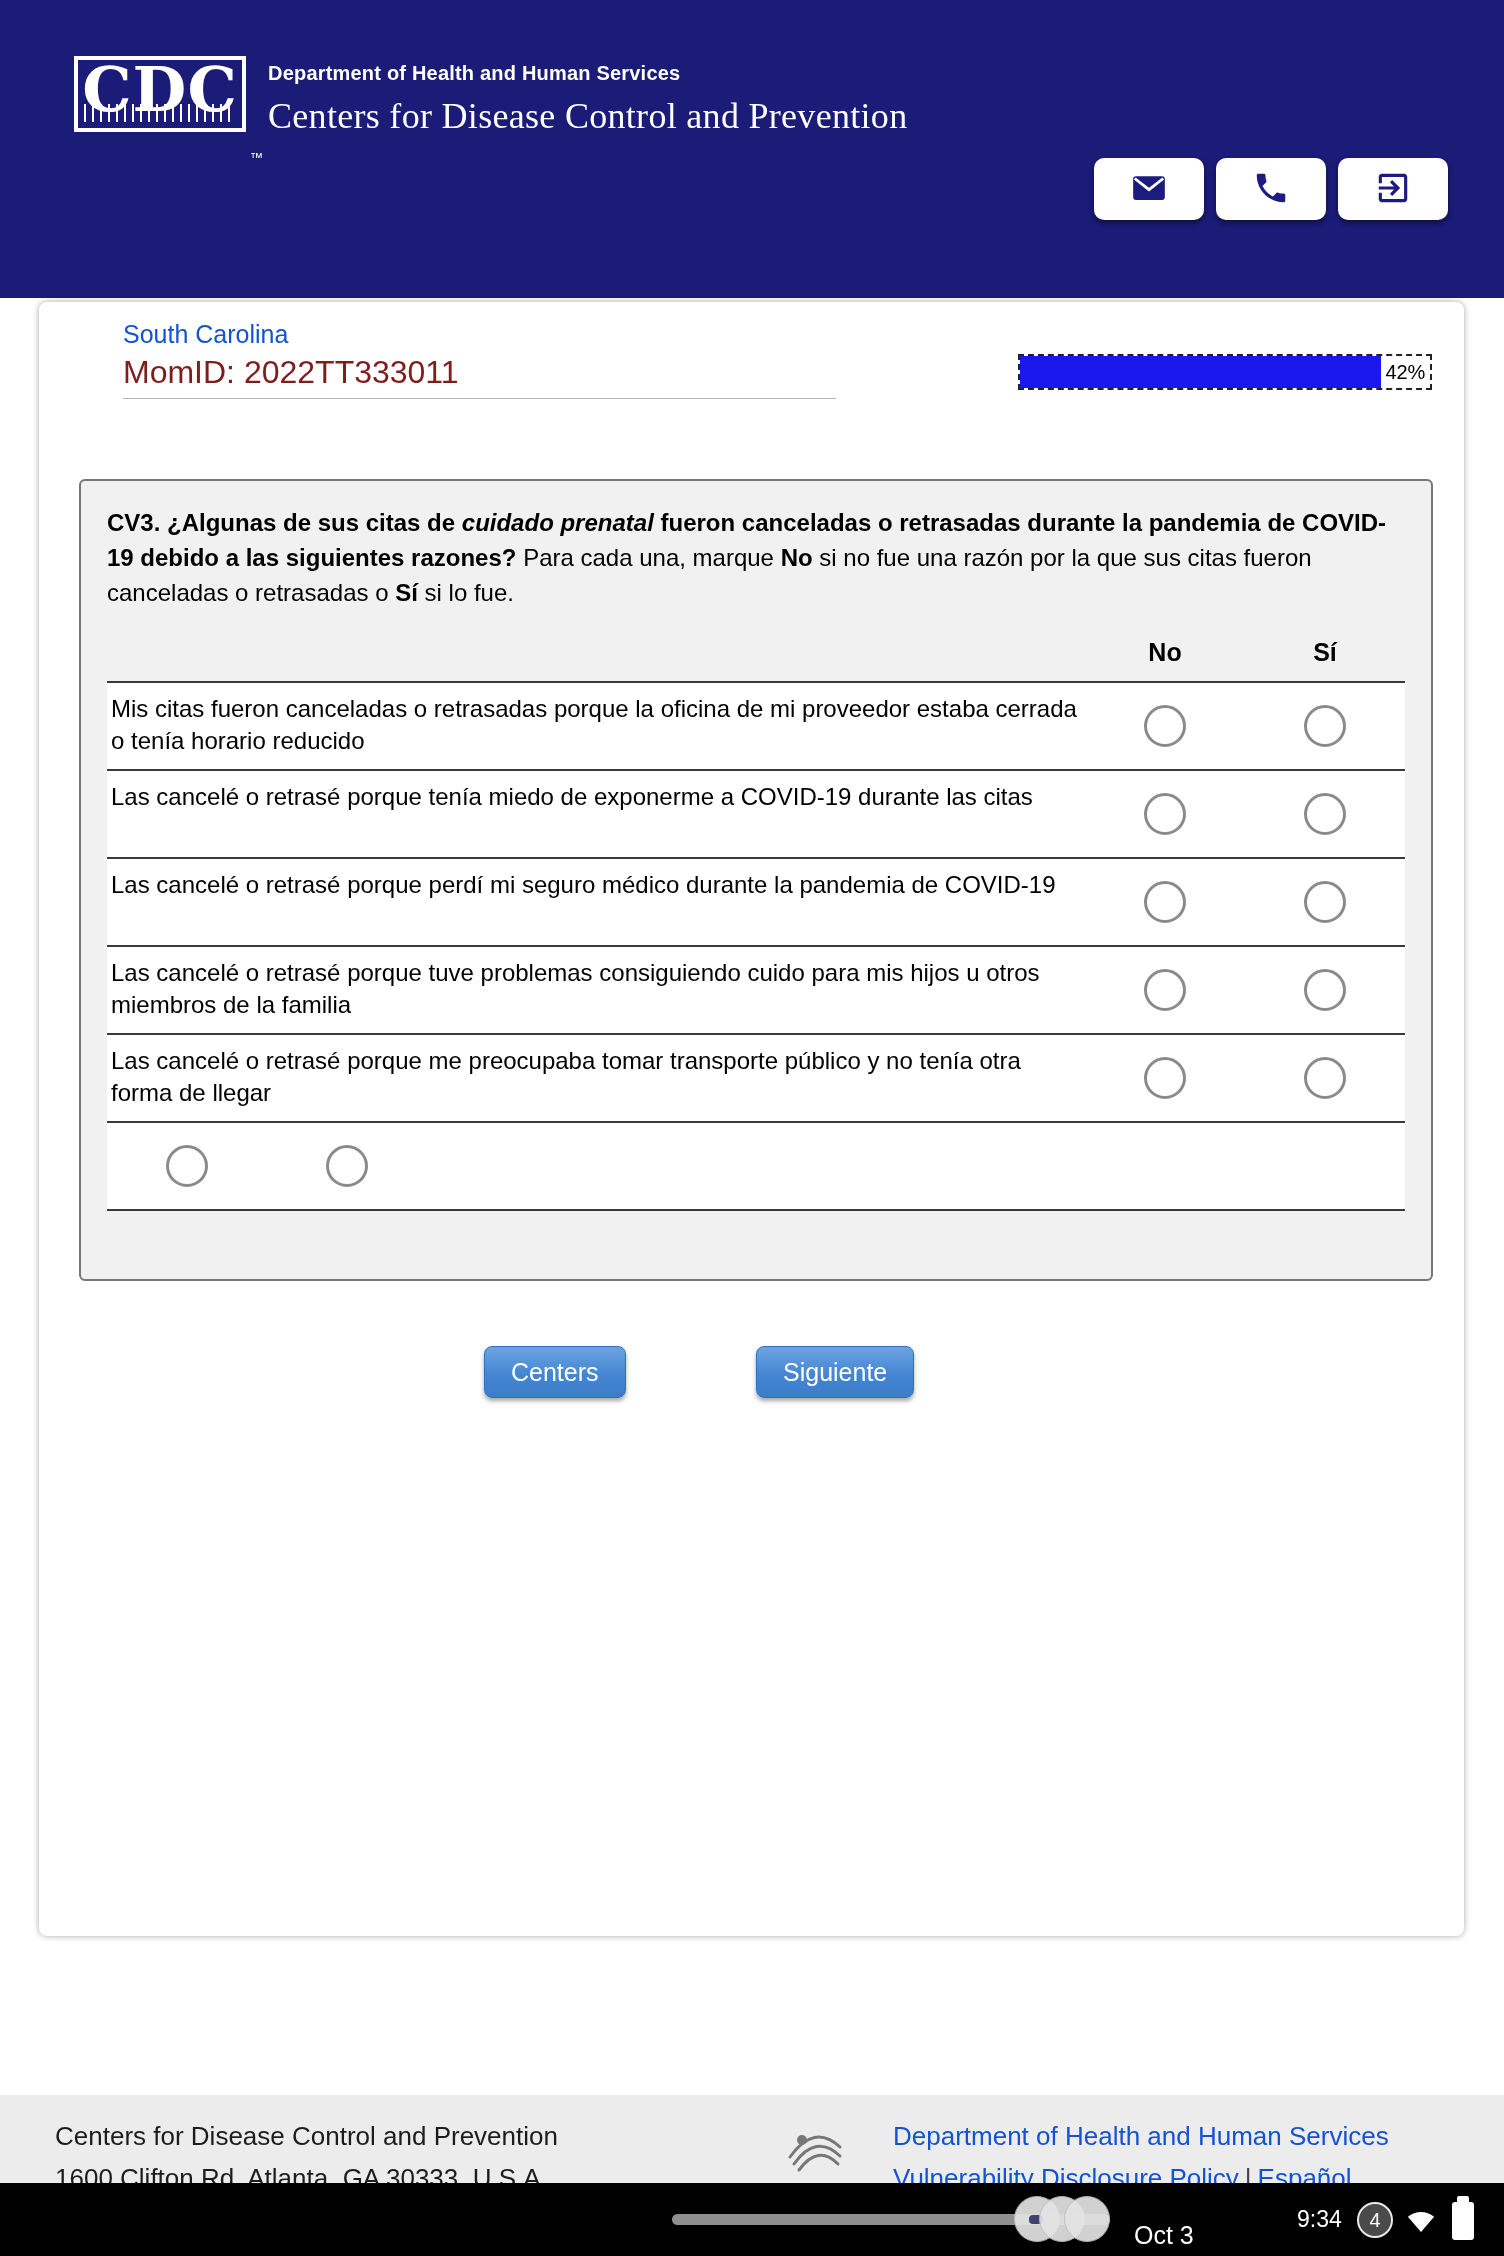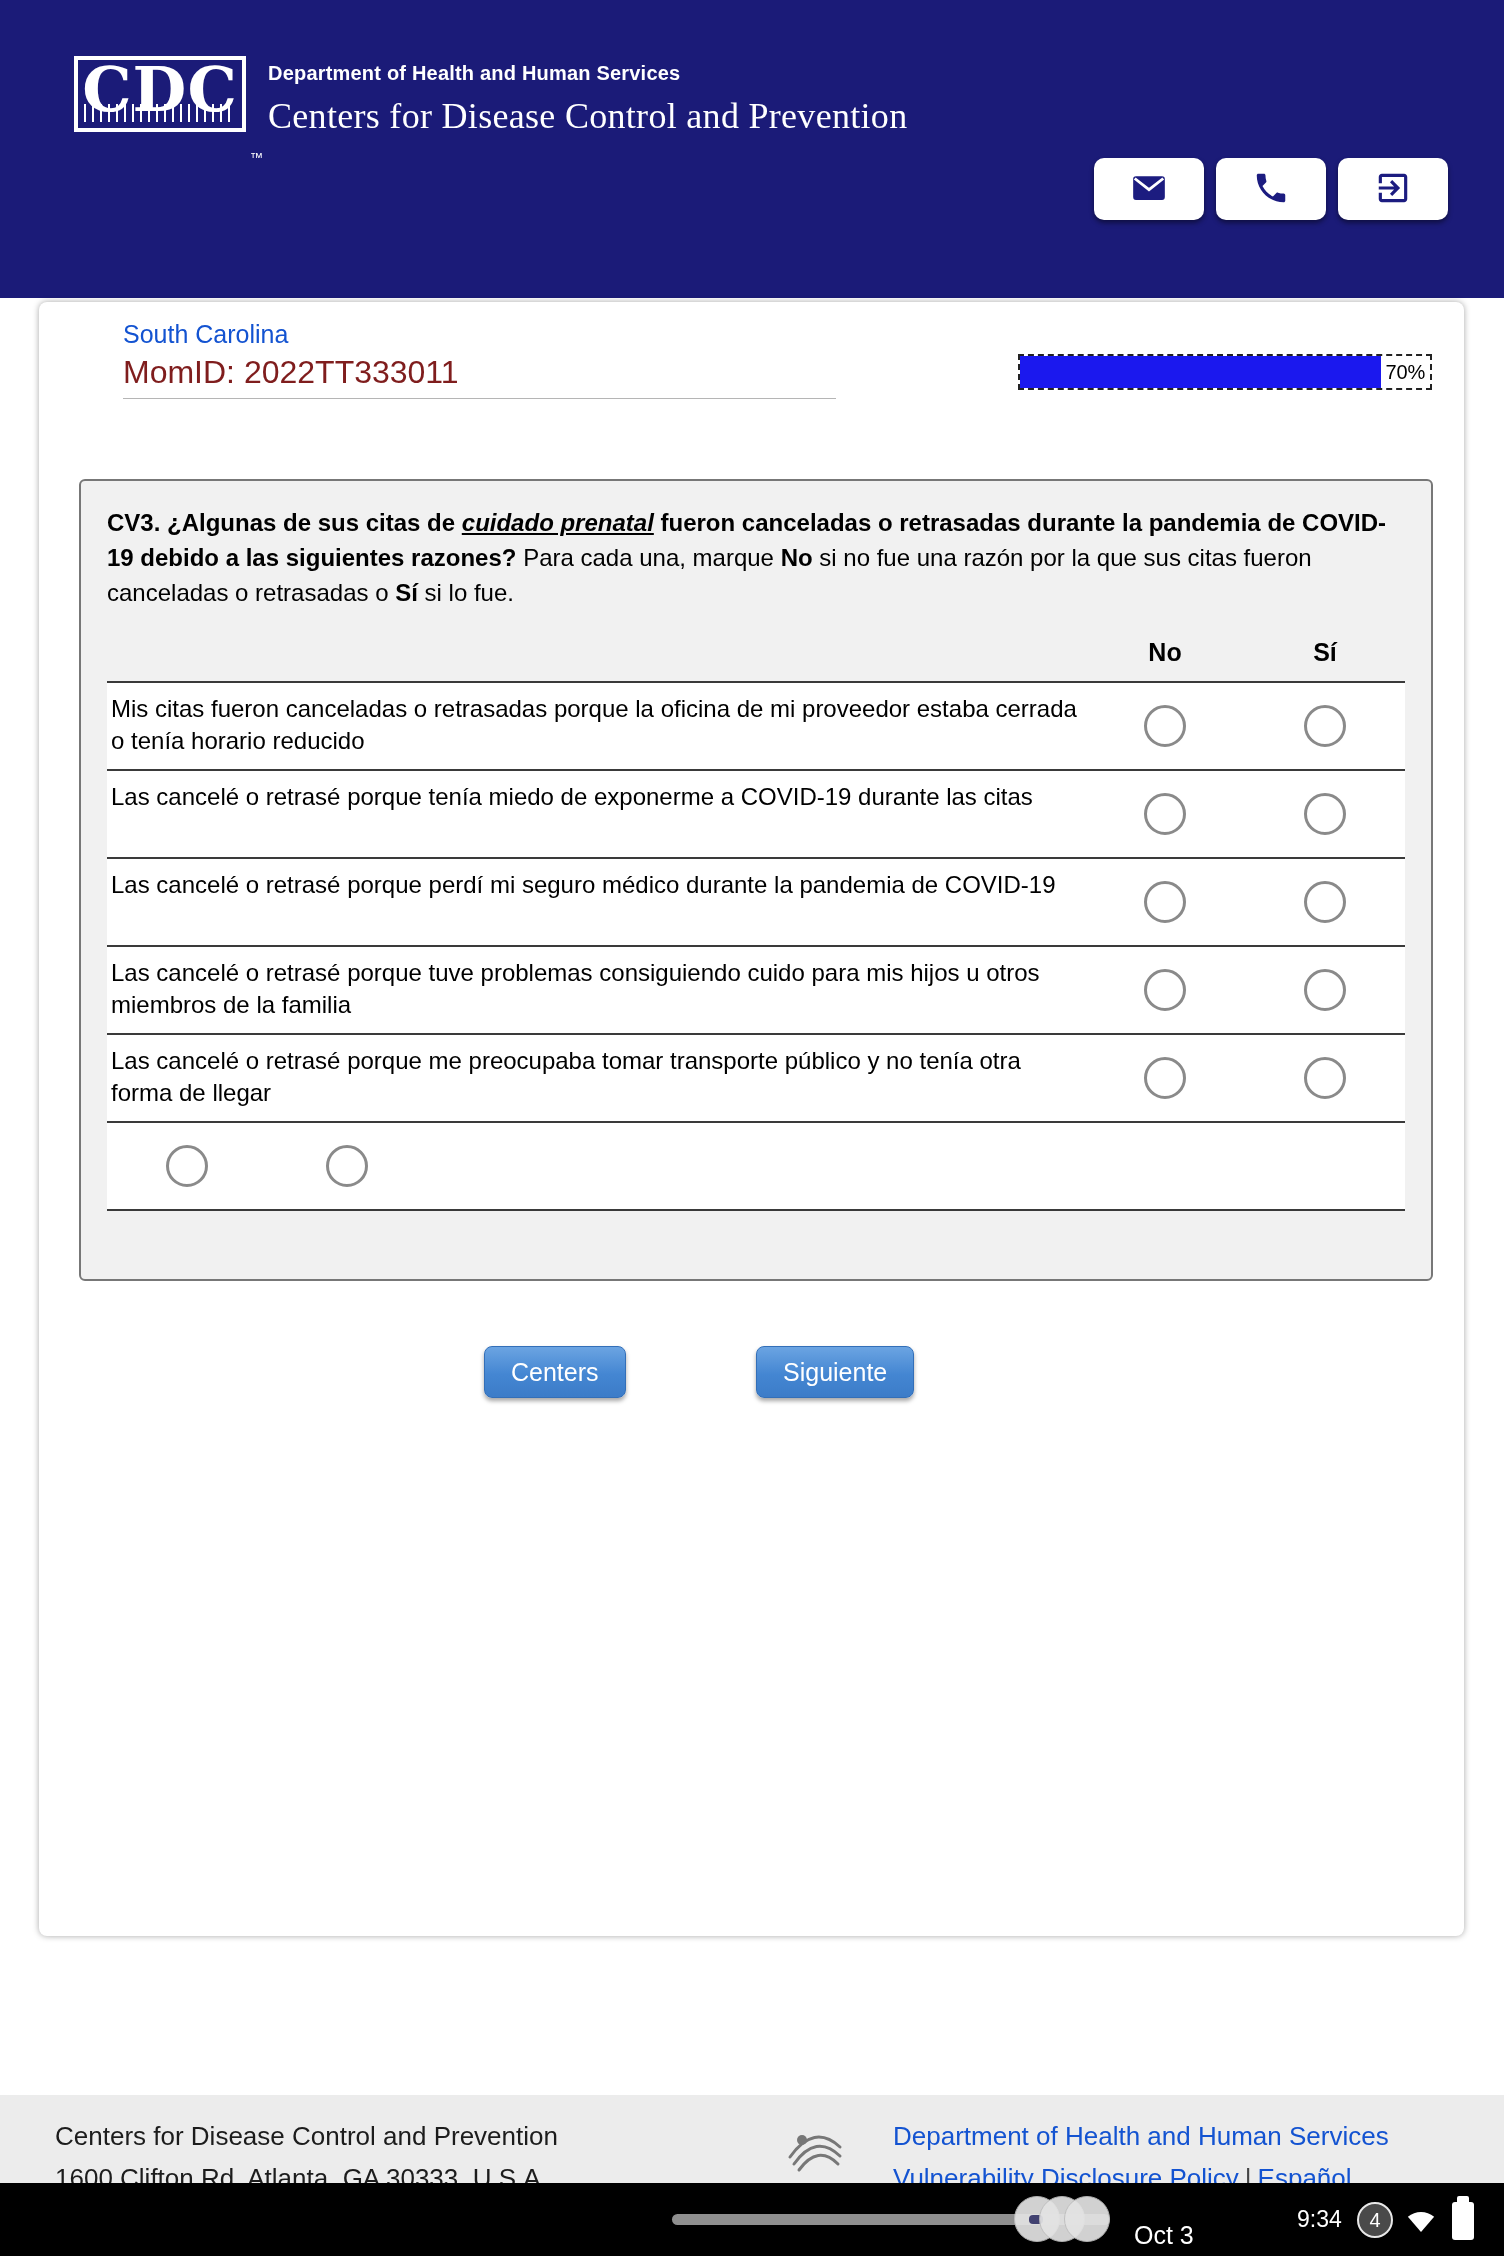--- a/index.html
+++ b/index.html
@@ -54,21 +54,21 @@
   .progress-label { flex:1; display:flex; align-items:center; justify-content:center; font-size:20px; color:#000; }
 
   
   .qpanel {
     position:absolute; left:40px; top:177px; width:1354px; height:802px;
     background:#f1f1f1; border:2px solid #777; border-radius:6px;
     padding:24px 26px 0 26px;
   }
   .qtext { font-size:24px; line-height:35px; color:#000; }
   .qb { font-weight:700; }
-  .qbu { font-weight:700; font-style:italic; text-decoration:underline; }
+  .qbu { font-weight:700; font-style:italic; }
 
   .qtable { margin-top:28px; }
   .qhead { display:flex; }
   .qhead .spacer { flex:1; }
   .qhead .th { width:160px; text-align:center; font-weight:700; font-size:25px; padding-bottom:14px; }
   .qrows { border-top:2px solid #3a3a3a; }
   .qrow { display:flex; background:#fff; border-bottom:2px solid #3a3a3a; min-height:88px; }
   .qrow-text { flex:1; font-size:24px; line-height:32px; padding:10px 8px 10px 4px; }
   .qcell { width:160px; display:flex; align-items:center; justify-content:center; }
   .radio {
@@ -157,21 +157,21 @@
   </div>
 </div>
 
 <div class="card">
   <div class="state-label">South Carolina</div>
   <div class="momid-label">MomID: 2022TT333011</div>
   <div class="top-divider"></div>
 
   <div class="progress-wrap">
     <div class="progress-fill" style="width: 88%;"></div>
-    <div class="progress-label">70%</div>
+    <div class="progress-label">42%</div>
   </div>
 
   <div class="qpanel">
     <div class="qtext">
       <span class="qb">CV3. ¿Algunas de sus citas de </span><span class="qbu">cuidado prenatal</span><span class="qb"> fueron canceladas o retrasadas durante la pandemia de COVID-19 debido a las siguientes razones?</span><span> Para cada una, marque </span><span class="qb">No</span><span> si no fue una razón por la que sus citas fueron canceladas o retrasadas o </span><span class="qb">Sí</span><span> si lo fue.</span>
     </div>
 
     <div class="qtable">
       <div class="qhead">
         <div class="spacer"></div>

